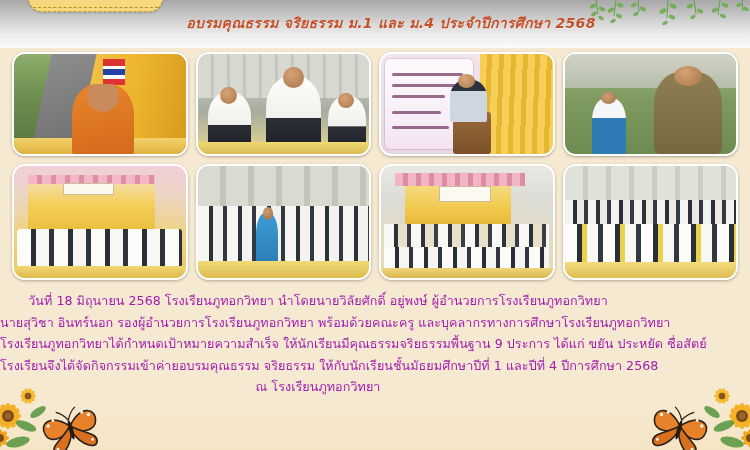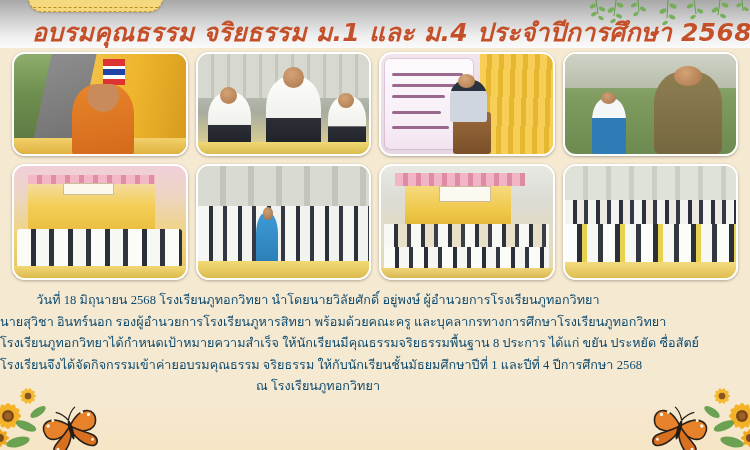--- a/index.html
+++ b/index.html
@@ -47,21 +47,21 @@
     left:4px; right:4px; bottom:3px;
     border-bottom:1px dashed #b98f20;
   }
 
   .title {
     position: absolute;
     left: 0;
     top: 12px;
     width: 750px;
     text-align: center;
-    font-size: 25px;
+    font-size: 14px;
     font-weight: 700;
     font-style: italic;
     letter-spacing: .3px;
     color: #c4502a;
     text-shadow: 0 1px 0 rgba(255,255,255,.55);
     white-space: nowrap;
     padding-left: 32px;
   }
 
   
@@ -230,25 +230,24 @@
   .p8 .mat{ position:absolute; left:0; bottom:0; width:100%; height:14%;
     background: linear-gradient(180deg,#f3dc7d,#debd52); }
 
   
   .body-text {
     position: absolute;
     left: 0;
     top: 290px;
     width: 636px;
     text-align: center;
-    color: #0c4a6e;
+    color: #a21caf;
     font-size: 12.6px;
     line-height: 21.5px;
     letter-spacing: .05px;
-    font-family: Liberation Serif, serif;
   }
   .body-text p { white-space: nowrap; }
 
   
   .decor { position: absolute; bottom: 0; width: 150px; height: 78px; pointer-events:none; }
   .decor.left  { left: -6px; }
   .decor.right { right: -6px; transform: scaleX(-1); }
 
   .bottom-fade{
     position:absolute; left:0; bottom:0; width:750px; height:52px;
@@ -392,22 +391,22 @@
       <div class="bg"></div>
         <div class="backrow"></div>
         <div class="frontrow"></div>
         <div class="mat"></div>
       <span class="ph-label">officials and students standing together on yellow floor</span>
     </div>
   </div>
 
   <div class="body-text">
     <p>วันที่ 18 มิถุนายน 2568 โรงเรียนภูทอกวิทยา นำโดยนายวิลัยศักดิ์ อยู่พงษ์ ผู้อำนวยการโรงเรียนภูทอกวิทยา</p>
-    <p>นายสุวิชา อินทร์นอก รองผู้อำนวยการโรงเรียนภูหารสิทยา พร้อมด้วยคณะครู และบุคลากรทางการศึกษาโรงเรียนภูทอกวิทยา</p>
-    <p>โรงเรียนภูทอกวิทยาได้กำหนดเป้าหมายความสำเร็จ ให้นักเรียนมีคุณธรรมจริยธรรมพื้นฐาน 8 ประการ ได้แก่ ขยัน ประหยัด ซื่อสัตย์</p>
+    <p>นายสุวิชา อินทร์นอก รองผู้อำนวยการโรงเรียนภูทอกวิทยา พร้อมด้วยคณะครู และบุคลากรทางการศึกษาโรงเรียนภูทอกวิทยา</p>
+    <p>โรงเรียนภูทอกวิทยาได้กำหนดเป้าหมายความสำเร็จ ให้นักเรียนมีคุณธรรมจริยธรรมพื้นฐาน 9 ประการ ได้แก่ ขยัน ประหยัด ซื่อสัตย์</p>
     <p>โรงเรียนจึงได้จัดกิจกรรมเข้าค่ายอบรมคุณธรรม จริยธรรม ให้กับนักเรียนชั้นมัธยมศึกษาปีที่ 1 และปีที่ 4 ปีการศึกษา 2568</p>
     <p>ณ โรงเรียนภูทอกวิทยา</p>
   </div>
 
   <div class="bottom-fade"></div>
 
   <svg class="decor left" viewBox="0 0 150 78">
     <g>
       <g transform="translate(14,44)">
         <g fill="#f3b227">

